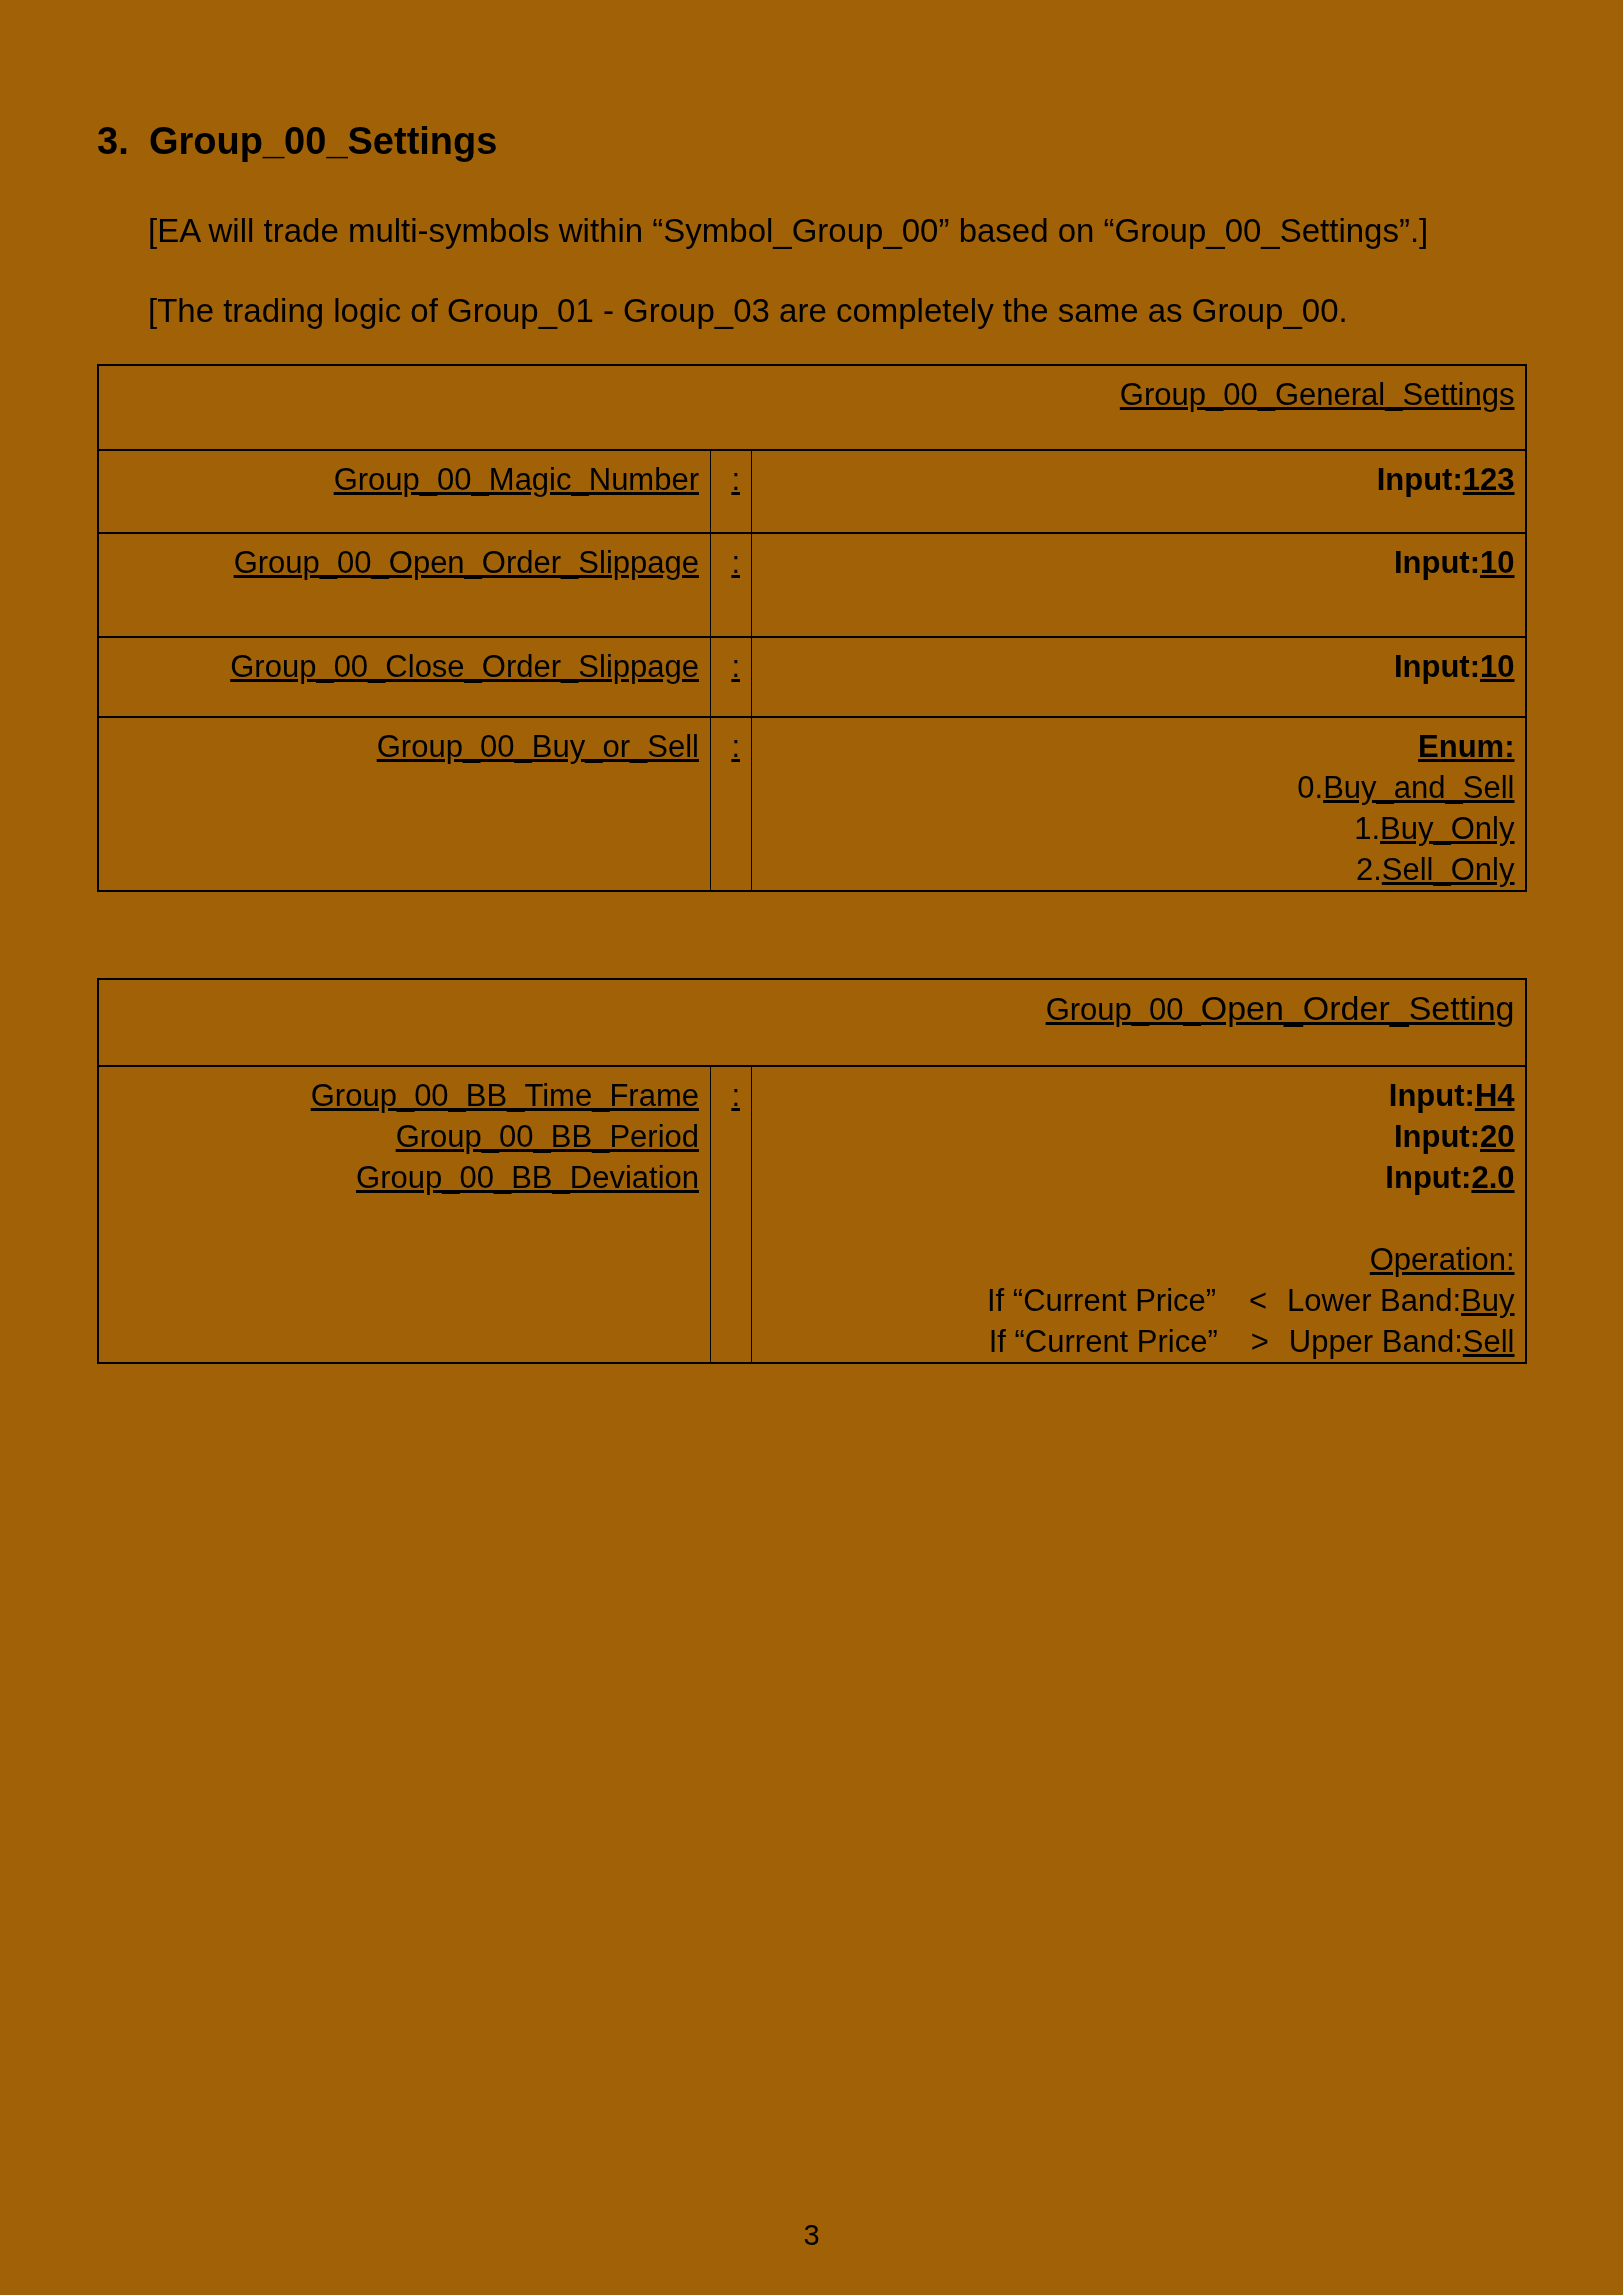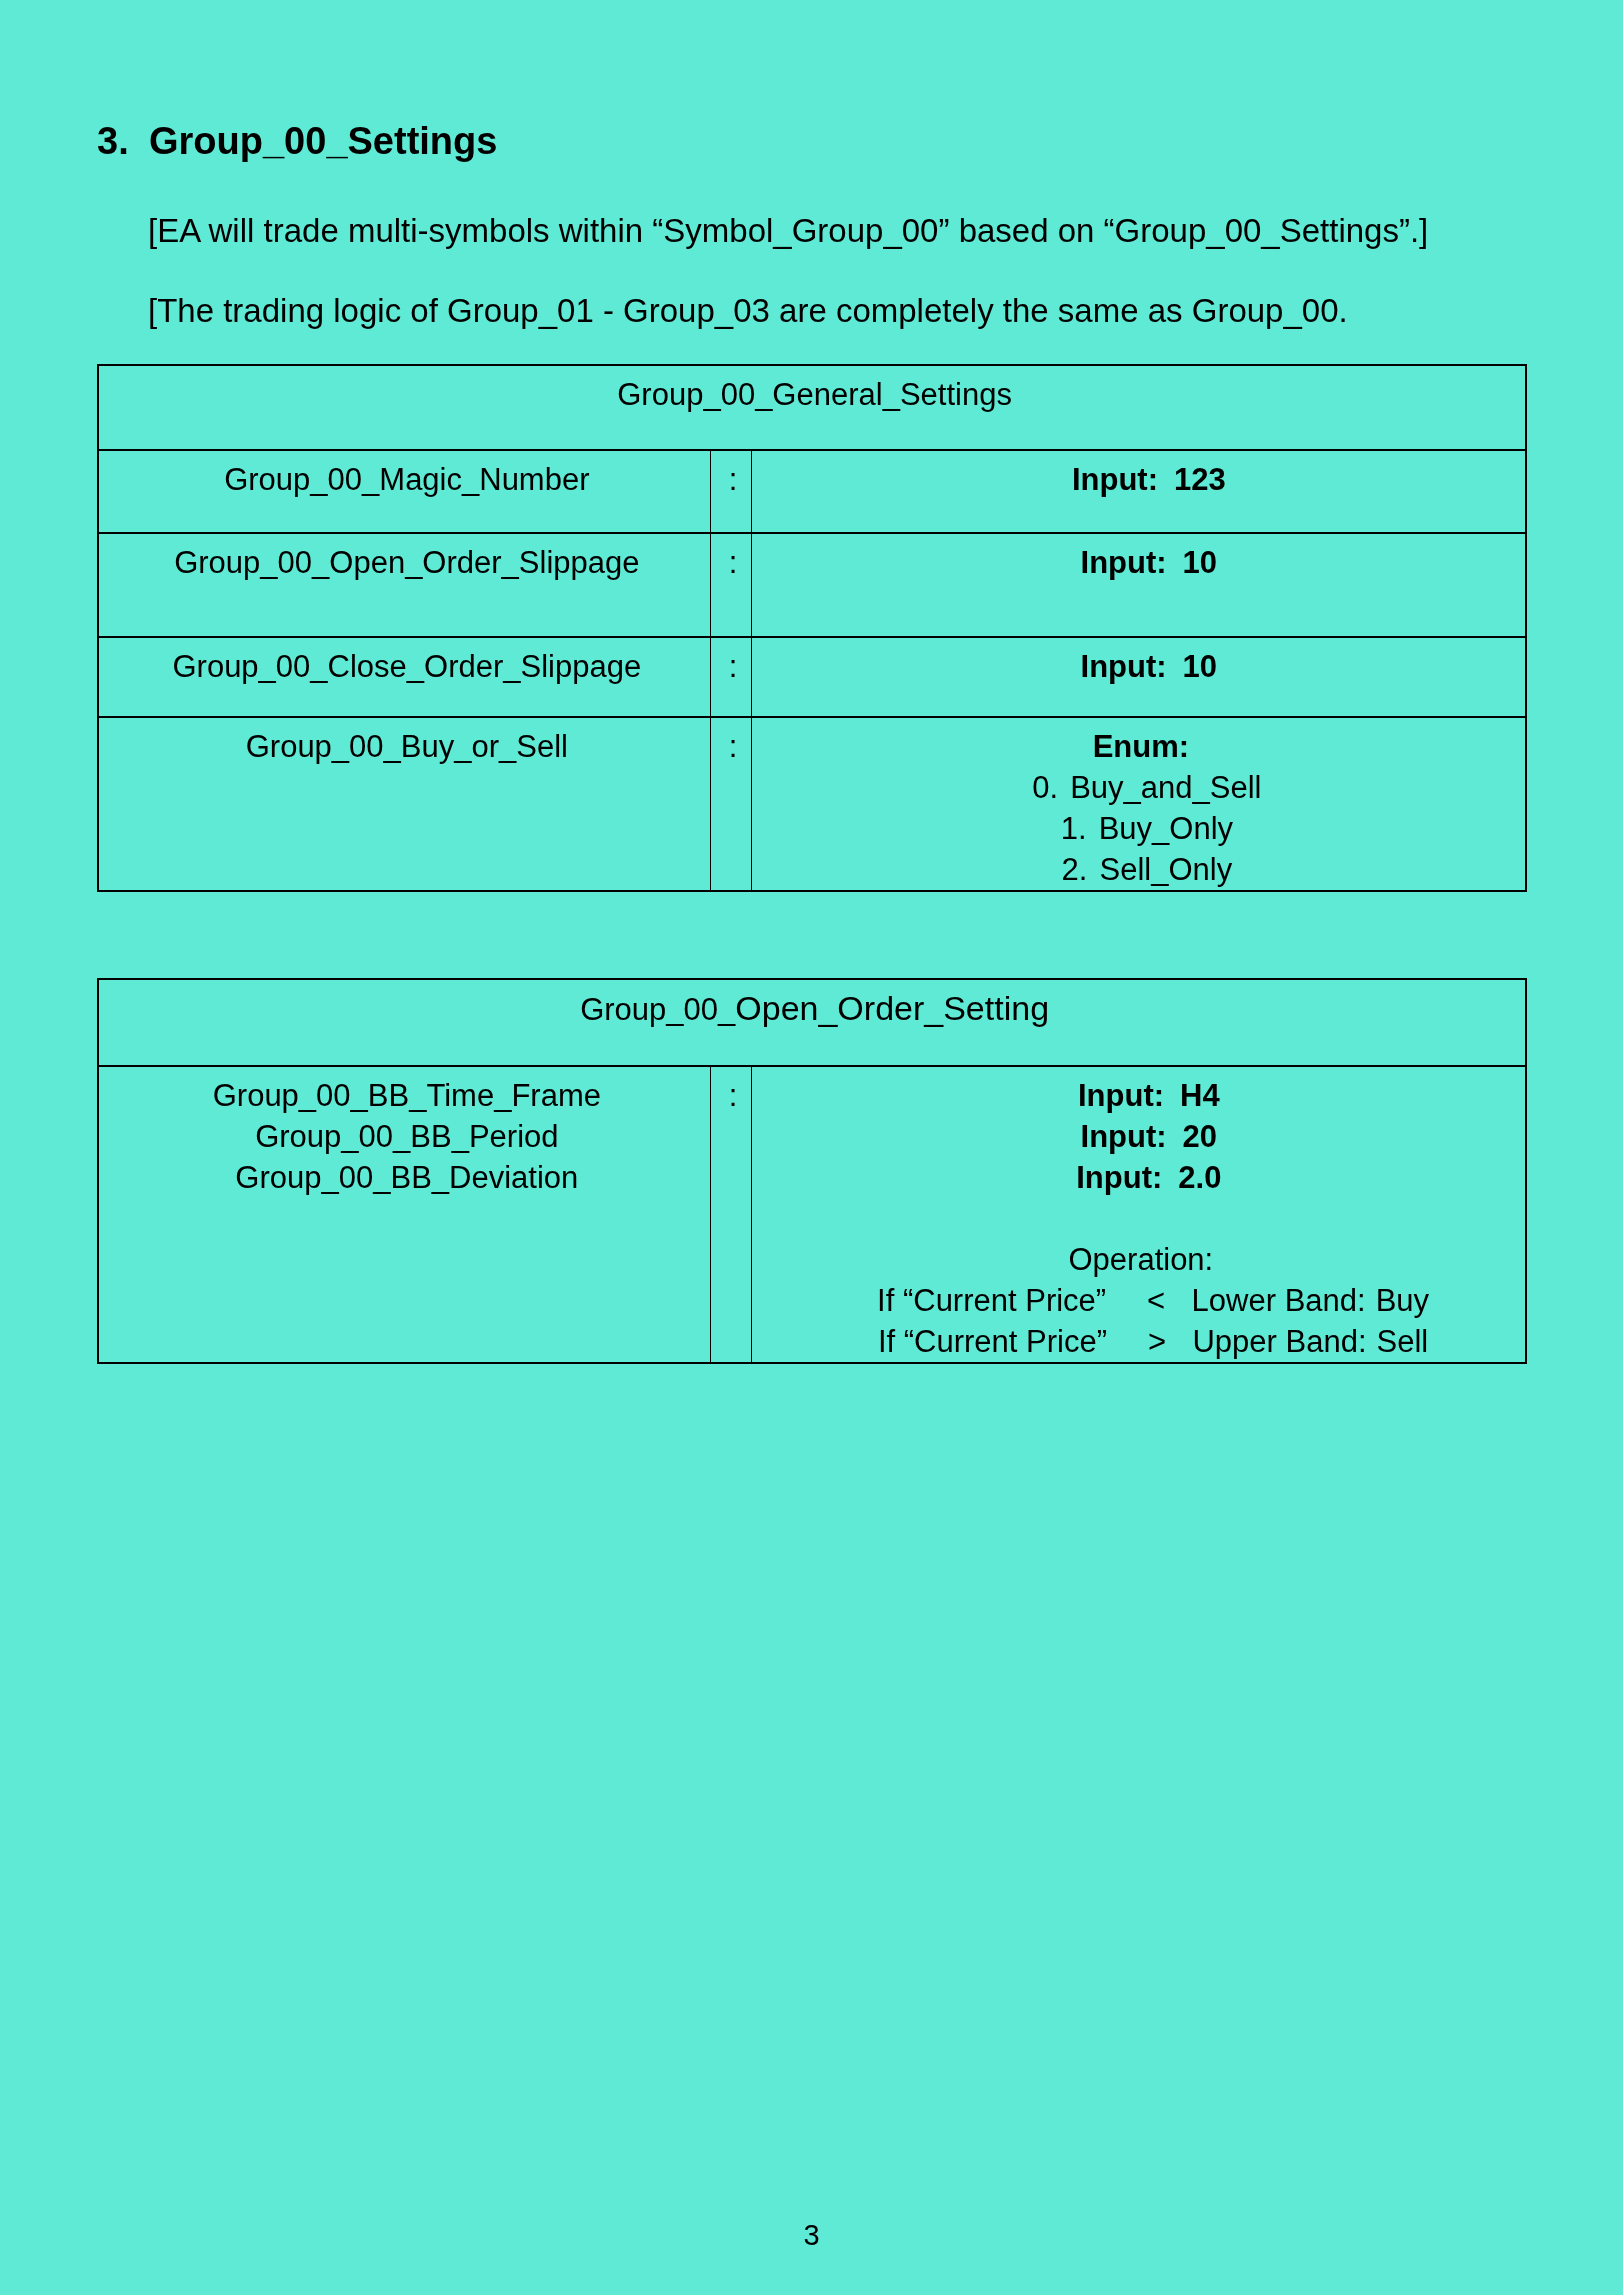--- a/index.html
+++ b/index.html
@@ -1,20 +1,20 @@
 <!DOCTYPE html>
 <html style="font-size:10.5px"><head>
 <meta charset="utf-8">
 <style>
   html,body{margin:0;padding:0;background:#ffffff;}
   .page{
     position:relative;
     width:1623px;
     height:2295px;
-    background:#5eead4;
+    background:#a16207;
     font-family:"Liberation Sans", sans-serif;
     color:#000000;
     overflow:hidden;
   }
 
   
   .heading{
     position:absolute;
     left:97px;
     top:118px;
@@ -49,23 +49,24 @@
   table.general{top:364px;}
   table.openorder{top:978px;}
 
   table.settings td, table.settings th{
     vertical-align:top;
     border-top:2px solid #000;
     border-bottom:2px solid #000;
     font-size:31px;
     line-height:41px;
     font-weight:normal;
-    text-align:center;
+    text-align:right;
     padding:7.9px 10.5px 0 15.7px;
     overflow:hidden;
+    text-decoration:underline;
   }
   th.tbl-header{
     font-size:41px;
     line-height:50px;
     font-weight:bold;
     padding-top:6.5px;
   }
   th.tbl-header .hdr-suffix{font-size:34px;}
   td.sep-cell{
     border-left:1.3px solid #000;

